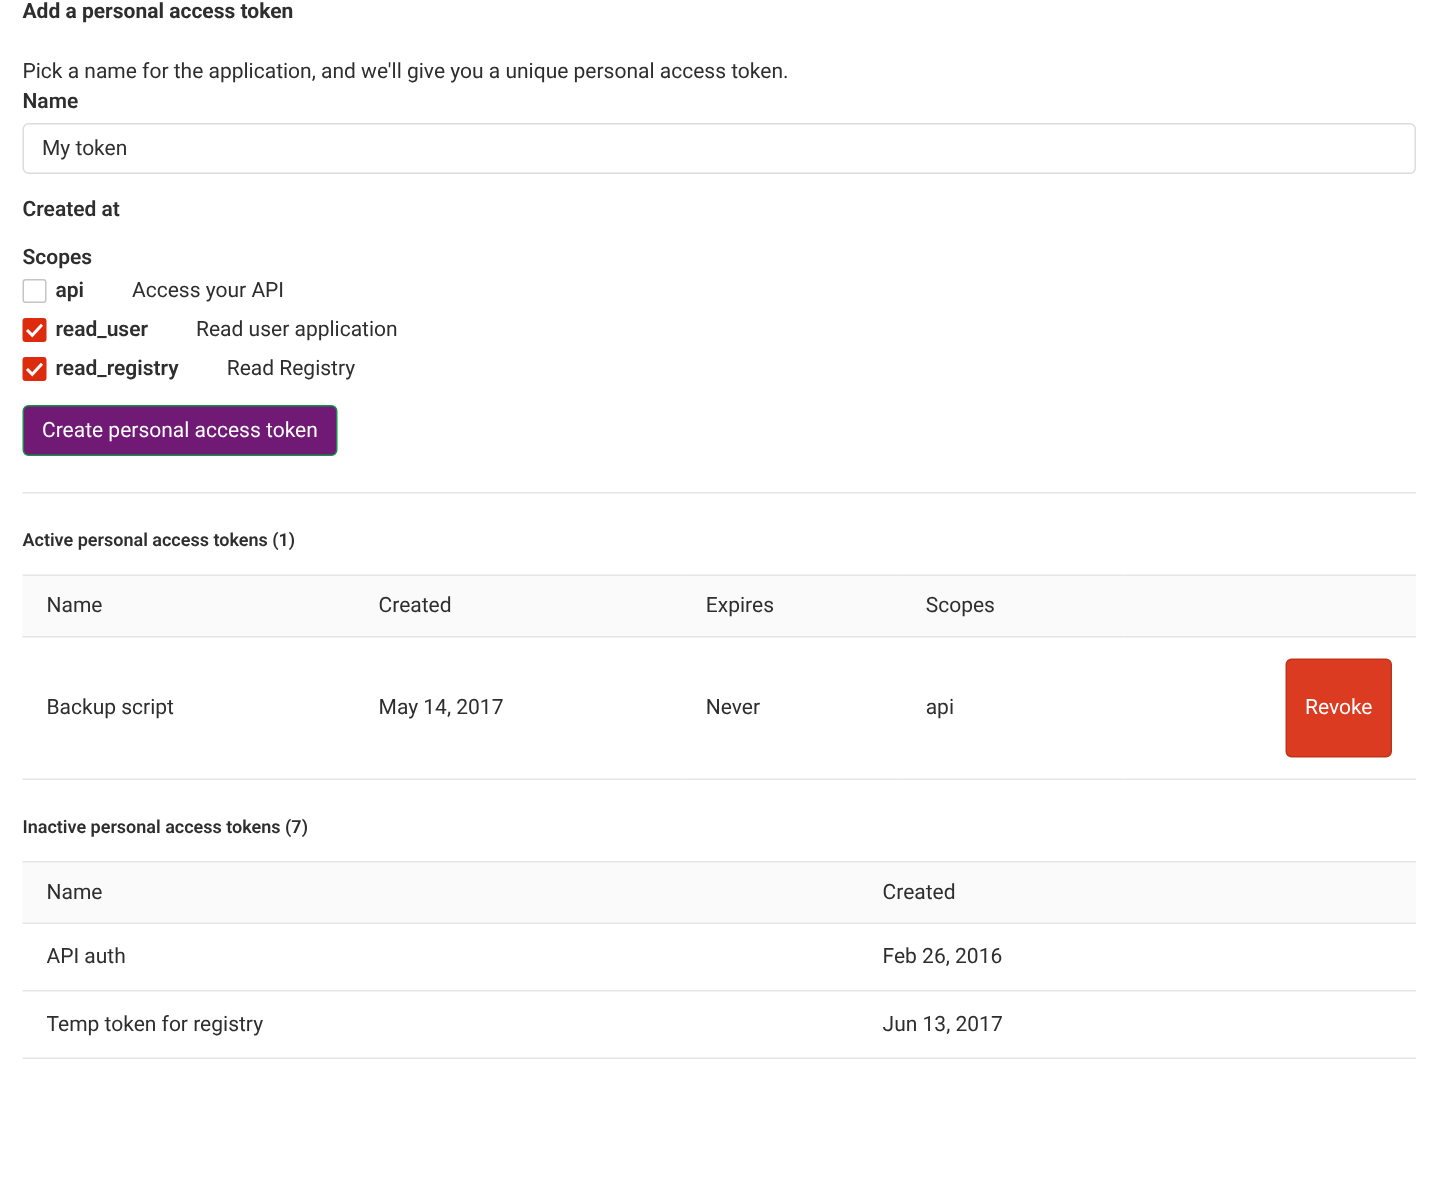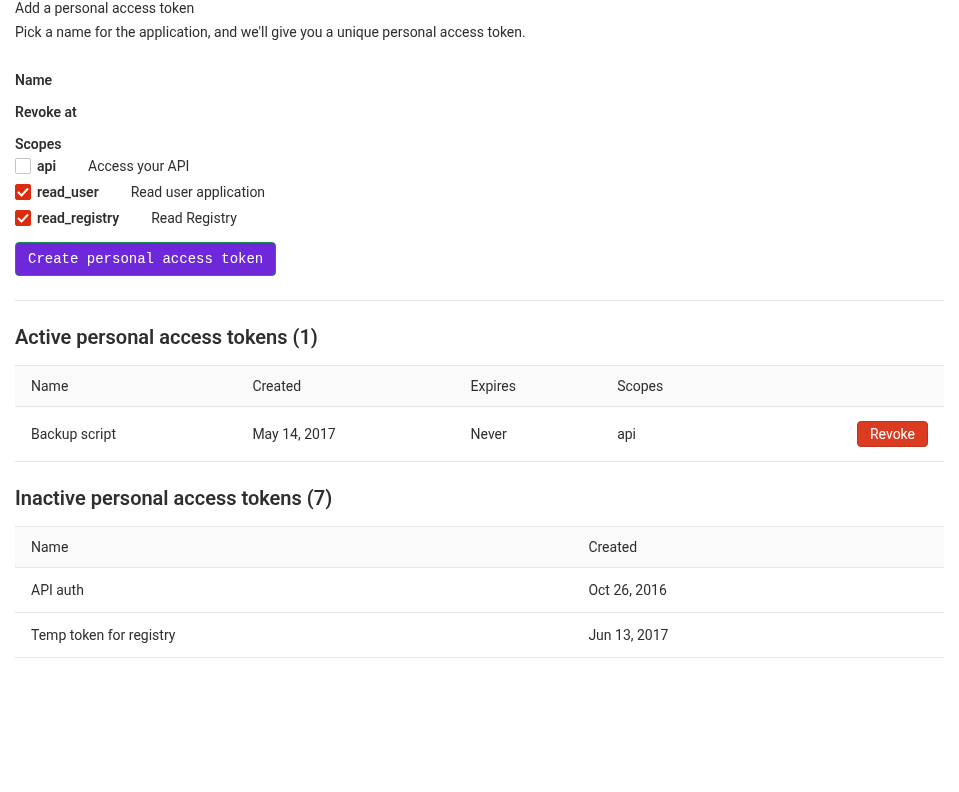--- a/index.html
+++ b/index.html
@@ -7,25 +7,25 @@
     margin: 0;
     padding: 0 15px;
     font-family: -apple-system, BlinkMacSystemFont, "Segoe UI", Roboto, "Helvetica Neue", Arial, sans-serif;
     font-size: 14px;
     color: #2e2e2e;
     background: #fff;
     width: 959px;
   }
   h5 {
     font-size: 14px;
-    font-weight: 400;
-    margin: 0 0 8px 0;
+    font-weight: 700;
+    margin: 0 0 24px 0;
   }
   p.desc {
-    margin: 0 0 32px 0;
+    margin: 0 0 4px 0;
     color: #2e2e2e;
   }
   .form-group {
     margin-bottom: 16px;
   }
   .form-label {
     display: block;
     font-weight: 600;
     margin-bottom: 6px;
   }
@@ -74,38 +74,37 @@
   .btn {
     display: inline-block;
     padding: 8px 12px;
     font-size: 14px;
     border-radius: 4px;
     border: 1px solid transparent;
     cursor: pointer;
     font-family: inherit;
   }
   .btn-success {
-    background: #6d28d9;
+    background: #701a75;
     border-color: #168f48;
     color: #fff;
-    font-family: Liberation Mono, monospace;
   }
   .btn-danger {
     background: #db3b21;
     border-color: #c0341d;
     color: #fff;
-    padding: 4px 12px;
+    padding: 24px 12px;
   }
   hr {
     border: none;
     border-top: 1px solid #e5e5e5;
     margin: 24px 0;
   }
   .section-title {
-    font-size: 20px;
+    font-size: 12px;
     font-weight: 600;
     margin: 0 0 16px 0;
   }
   table {
     width: 100%;
     border-collapse: collapse;
   }
   thead tr {
     background: #fafafa;
   }
@@ -133,24 +132,25 @@
 </head>
 <body>
 
 
 
 <h5>Add a personal access token</h5>
 <p class="desc">Pick a name for the application, and we'll give you a unique personal access token.</p>
 
 <div class="form-group">
   <label class="form-label">Name</label>
+  <input class="form-input" type="text" value="My token" style="">
 </div>
 
 <div class="form-group">
-  <label class="form-label">Revoke at</label>
+  <label class="form-label">Created at</label>
 </div>
 
 <div class="form-group">
   <label class="form-label">Scopes</label>
   <div class="scope-list">
     <div class="scope-item">
       <span class="checkbox">
         
       </span>
       <span class="scope-name">api</span>
@@ -212,21 +212,21 @@
   <table>
     <thead>
       <tr>
         <th style="width:60%">Name</th>
         <th>Created</th>
       </tr>
     </thead>
     <tbody>
       <tr>
         <td>API auth</td>
-        <td>Oct 26, 2016</td>
+        <td>Feb 26, 2016</td>
       </tr>
       <tr>
         <td>Temp token for registry</td>
         <td>Jun 13, 2017</td>
       </tr>
     </tbody>
   </table>
 </div>
 
 

